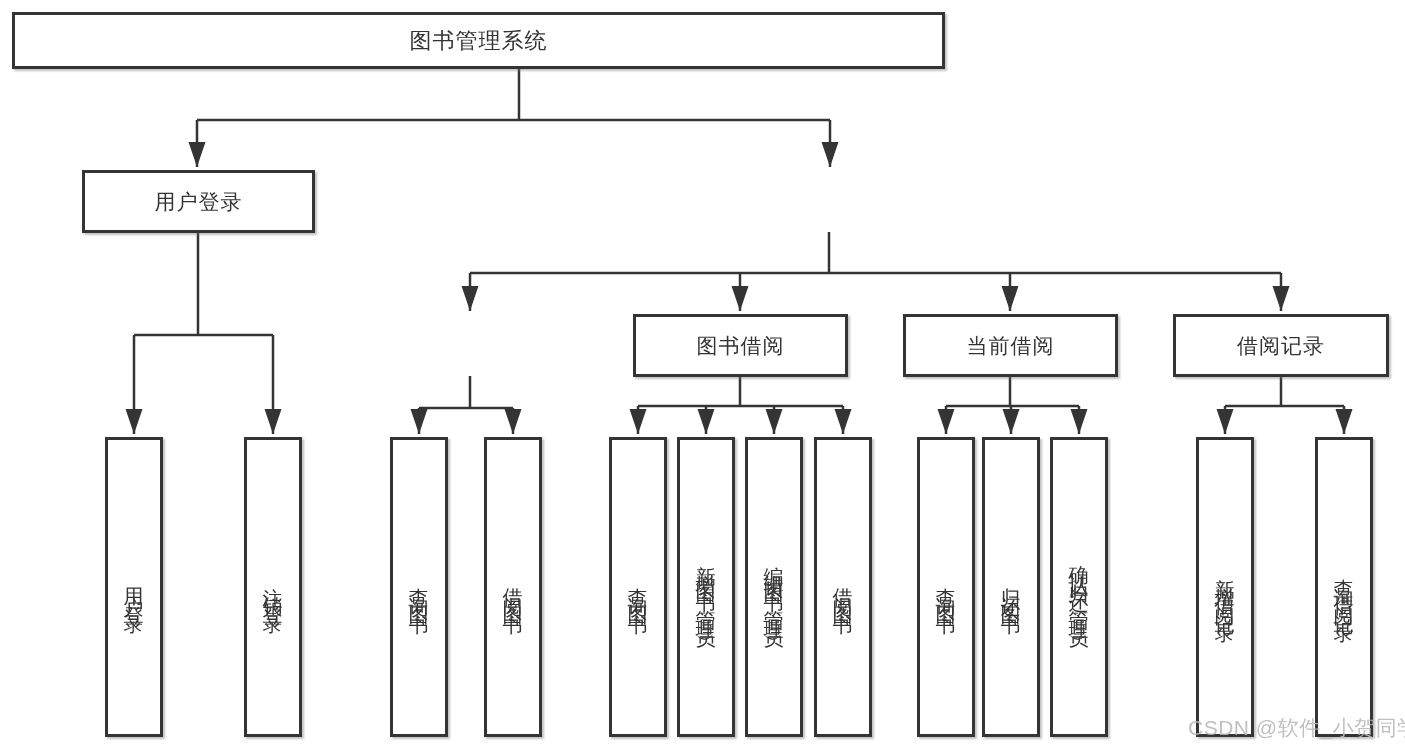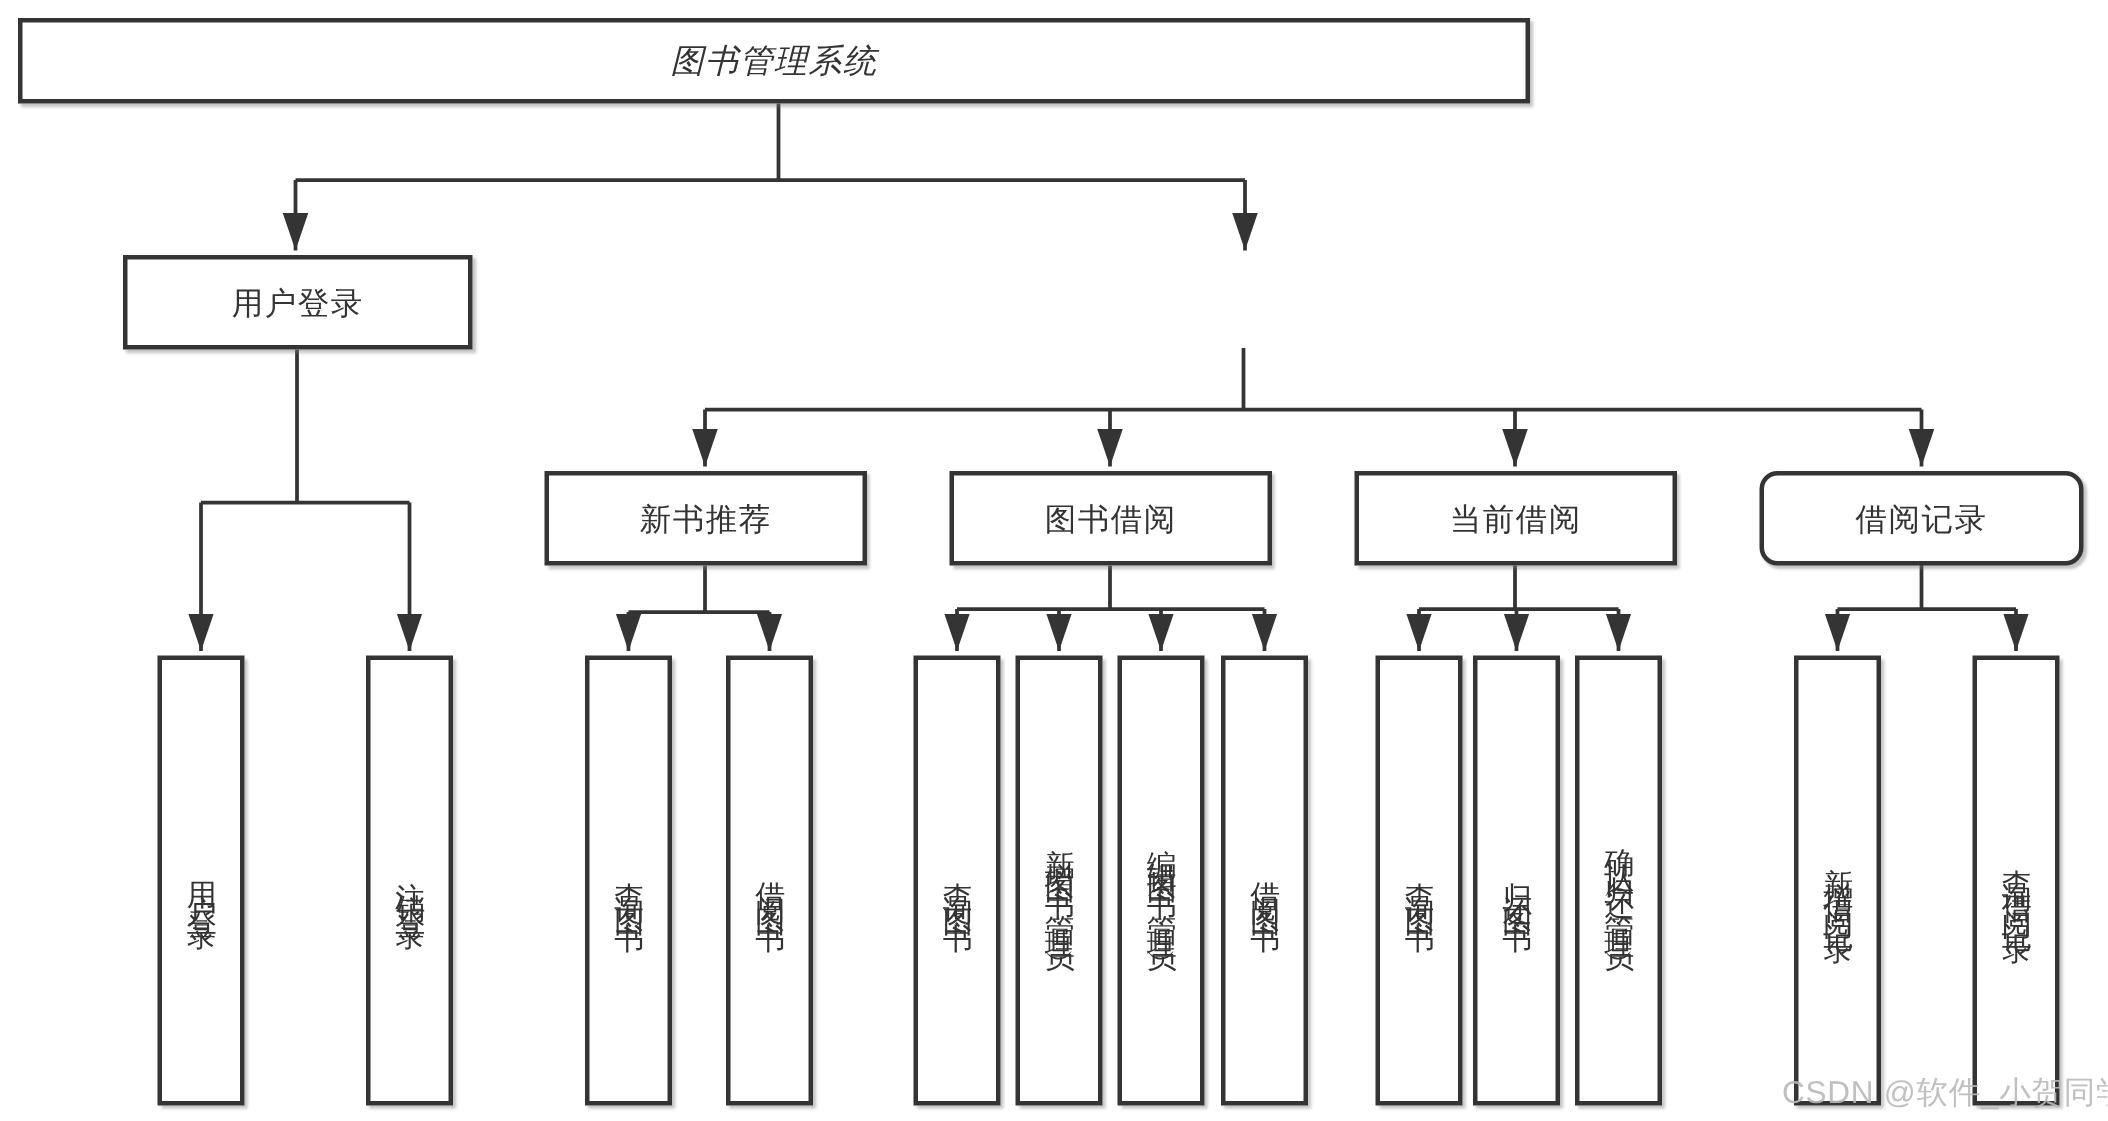--- a/index.html
+++ b/index.html
@@ -98,28 +98,27 @@
     <path d="M1010 376 V407 M946 406 H1079" fill="none" stroke="#343434" stroke-width="2.5"></path>
     <path d="M946 406 V434" fill="none" stroke="#343434" stroke-width="2.5" marker-end="url(#arrow)"></path>
     <path d="M1011 406 V434" fill="none" stroke="#343434" stroke-width="2.5" marker-end="url(#arrow)"></path>
     <path d="M1079 406 V434" fill="none" stroke="#343434" stroke-width="2.5" marker-end="url(#arrow)"></path>
 
     <path d="M1281 376 V407 M1225 406 H1344" fill="none" stroke="#343434" stroke-width="2.5"></path>
     <path d="M1225 406 V434" fill="none" stroke="#343434" stroke-width="2.5" marker-end="url(#arrow)"></path>
     <path d="M1344 406 V434" fill="none" stroke="#343434" stroke-width="2.5" marker-end="url(#arrow)"></path>
   </svg>
 
-  <div class="node h-node root-node" style="left:12px; top:12px; width:1008px; height:57px;font-style:italic;">图书管理系统</div>
+  <div class="node h-node root-node" style="left:12px; top:12px; width:933px; height:57px;">图书管理系统</div>
 
   <div class="node h-node" style="left:82px; top:170px; width:233px; height:63px;">用户登录</div>
 
-  <div class="node h-node" style="left:363px; top:314px; width:215px; height:63px;">新书推荐</div>
   <div class="node h-node" style="left:903px; top:314px; width:215px; height:63px;">当前借阅</div>
   <div class="node h-node" style="left:633px; top:314px; width:215px; height:63px;">图书借阅</div>
-  <div class="node h-node" style="left:1173px; top:314px; width:216px; height:63px;border-radius:12px;">借阅记录</div>
+  <div class="node h-node" style="left:1173px; top:314px; width:216px; height:63px;">借阅记录</div>
 
   <div class="node leaf" style="left:105px; top:437px; width:58px; height:300px;">用户登录</div>
   <div class="node leaf" style="left:244px; top:437px; width:58px; height:300px;">注销登录</div>
 
   <div class="node leaf" style="left:390px; top:437px; width:58px; height:300px;">查询图书</div>
   <div class="node leaf" style="left:484px; top:437px; width:58px; height:300px;">借阅图书</div>
 
   <div class="node leaf" style="left:609px; top:437px; width:58px; height:300px;">查询图书</div>
   <div class="node leaf" style="left:677px; top:437px; width:58px; height:300px;">新增图书（管理员）</div>
   <div class="node leaf" style="left:745px; top:437px; width:58px; height:300px;">编辑图书（管理员）</div>

